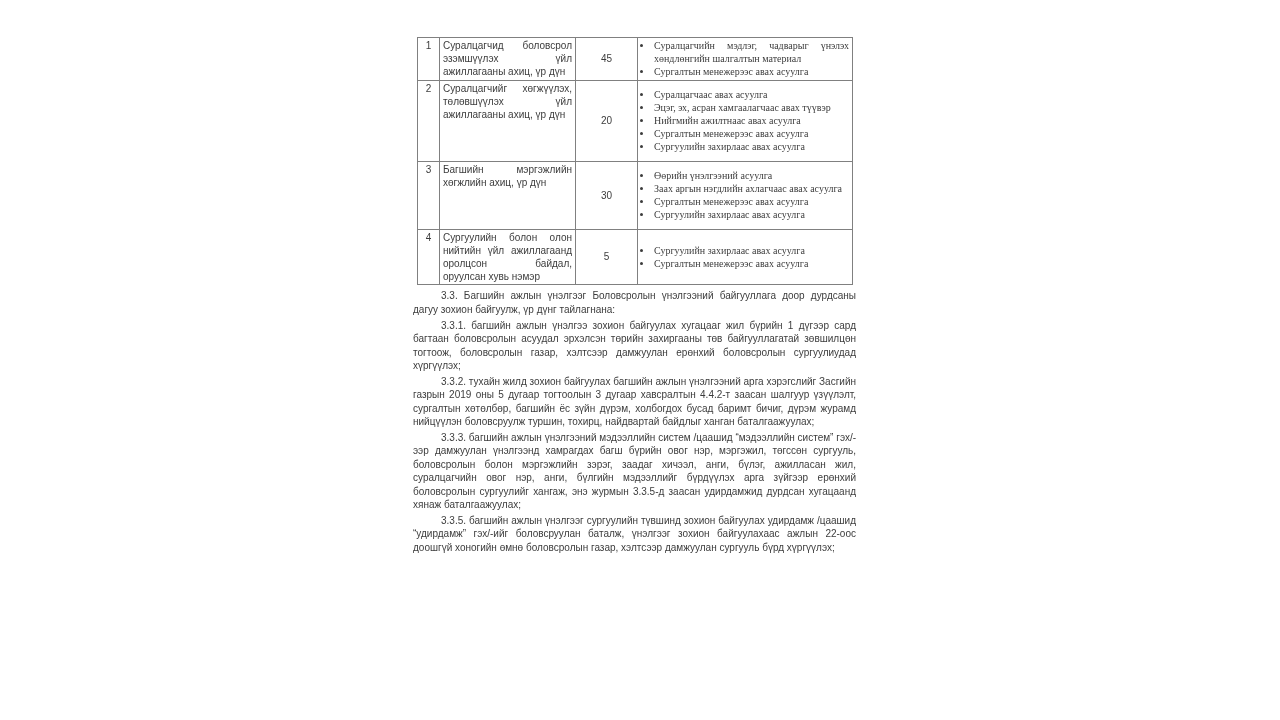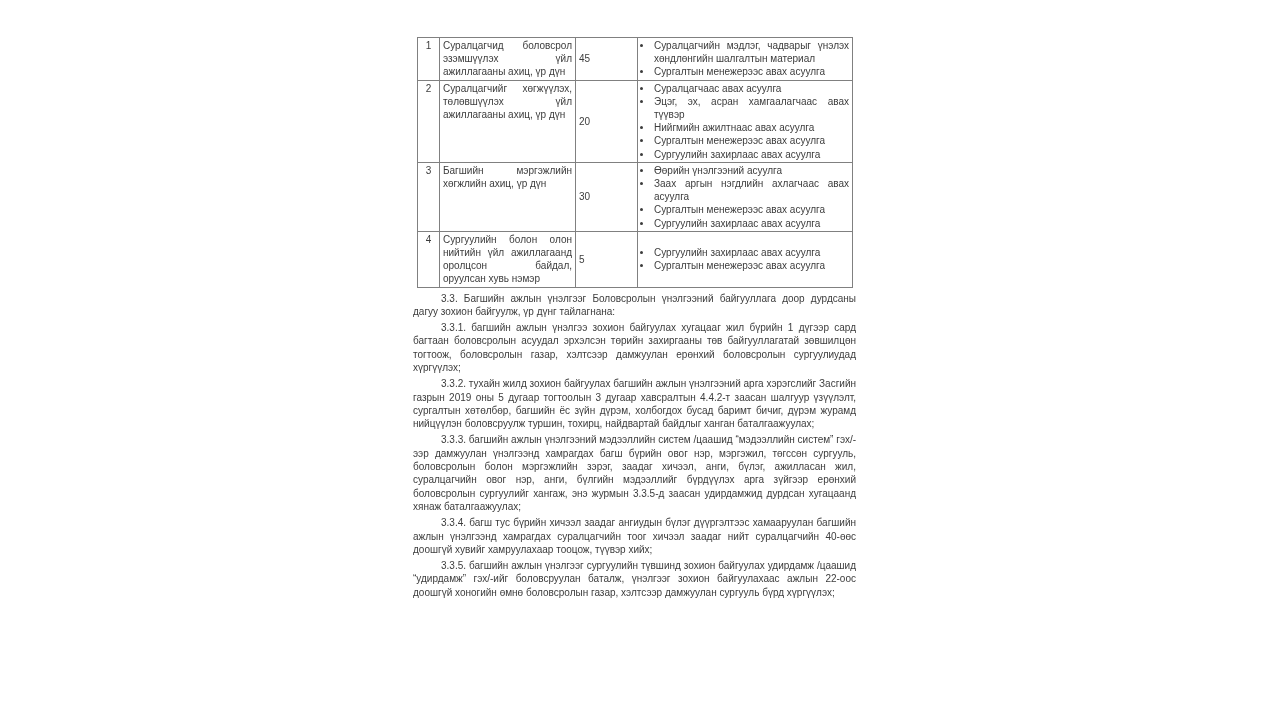--- a/index.html
+++ b/index.html
@@ -38,27 +38,28 @@
     vertical-align: top;
   }
   td.cell-activity {
     vertical-align: top;
     text-align: justify;
     padding-left: 5px;
     padding-right: 4px;
     margin-top: 25px;
   }
   td.cell-score {
-    text-align: left;
+    text-align: center;
     vertical-align: middle;
   }
   td.cell-tools {
     vertical-align: middle;
     padding-left: 2px;
     padding-right: 3px;
+    font-family: Liberation Serif, serif;
   }
   td.cell-tools ul {
     margin: 0;
     padding: 0 0 0 12px;
     list-style: disc outside;
   }
   td.cell-tools li {
     padding-left: 1px;
     text-align: justify;
   }
@@ -137,17 +138,16 @@
         </td>
       </tr>
     </tbody>
   </table>
 
   <div class="paragraphs">
     <p>3.3. Багшийн ажлын үнэлгээг Боловсролын үнэлгээний байгууллага доор дурдсаны дагуу зохион байгуулж, үр дүнг тайлагнана:</p>
     <p>3.3.1. багшийн ажлын үнэлгээ зохион байгуулах хугацааг жил бүрийн 1 дүгээр сард багтаан боловсролын асуудал эрхэлсэн төрийн захиргааны төв байгууллагатай зөвшилцөн тогтоож, боловсролын газар, хэлтсээр дамжуулан ерөнхий боловсролын сургуулиудад хүргүүлэх;</p>
     <p>3.3.2. тухайн жилд зохион байгуулах багшийн ажлын үнэлгээний арга хэрэгслийг Засгийн газрын 2019 оны 5 дугаар тогтоолын 3 дугаар хавсралтын 4.4.2-т заасан шалгуур үзүүлэлт, сургалтын хөтөлбөр, багшийн ёс зүйн дүрэм, холбогдох бусад баримт бичиг, дүрэм журамд нийцүүлэн боловсруулж туршин, тохирц, найдвартай байдлыг ханган баталгаажуулах;</p>
     <p>3.3.3. багшийн ажлын үнэлгээний мэдээллийн систем /цаашид “мэдээллийн систем” гэх/-ээр дамжуулан үнэлгээнд хамрагдах багш бүрийн овог нэр, мэргэжил, төгссөн сургууль, боловсролын болон мэргэжлийн зэрэг, заадаг хичээл, анги, бүлэг, ажилласан жил, суралцагчийн овог нэр, анги, бүлгийн мэдээллийг бүрдүүлэх арга зүйгээр ерөнхий боловсролын сургуулийг хангаж, энэ журмын 3.3.5-д заасан удирдамжид дурдсан хугацаанд хянаж баталгаажуулах;</p>
-    <p>3.3.4. багш тус бүрийн хичээл заадаг ангиудын бүлэг дүүргэлтээс хамааруулан багшийн ажлын үнэлгээнд хамрагдах суралцагчийн тоог хичээл заадаг нийт суралцагчийн 40-өөс доошгүй хувийг хамруулахаар тооцож, түүвэр хийх;</p>
     <p>3.3.5. багшийн ажлын үнэлгээг сургуулийн түвшинд зохион байгуулах удирдамж /цаашид “удирдамж” гэх/-ийг боловсруулан баталж, үнэлгээг зохион байгуулахаас ажлын 22-оос доошгүй хоногийн өмнө боловсролын газар, хэлтсээр дамжуулан сургууль бүрд хүргүүлэх;</p>
   </div>
 
 </div>
 
 </body></html>

